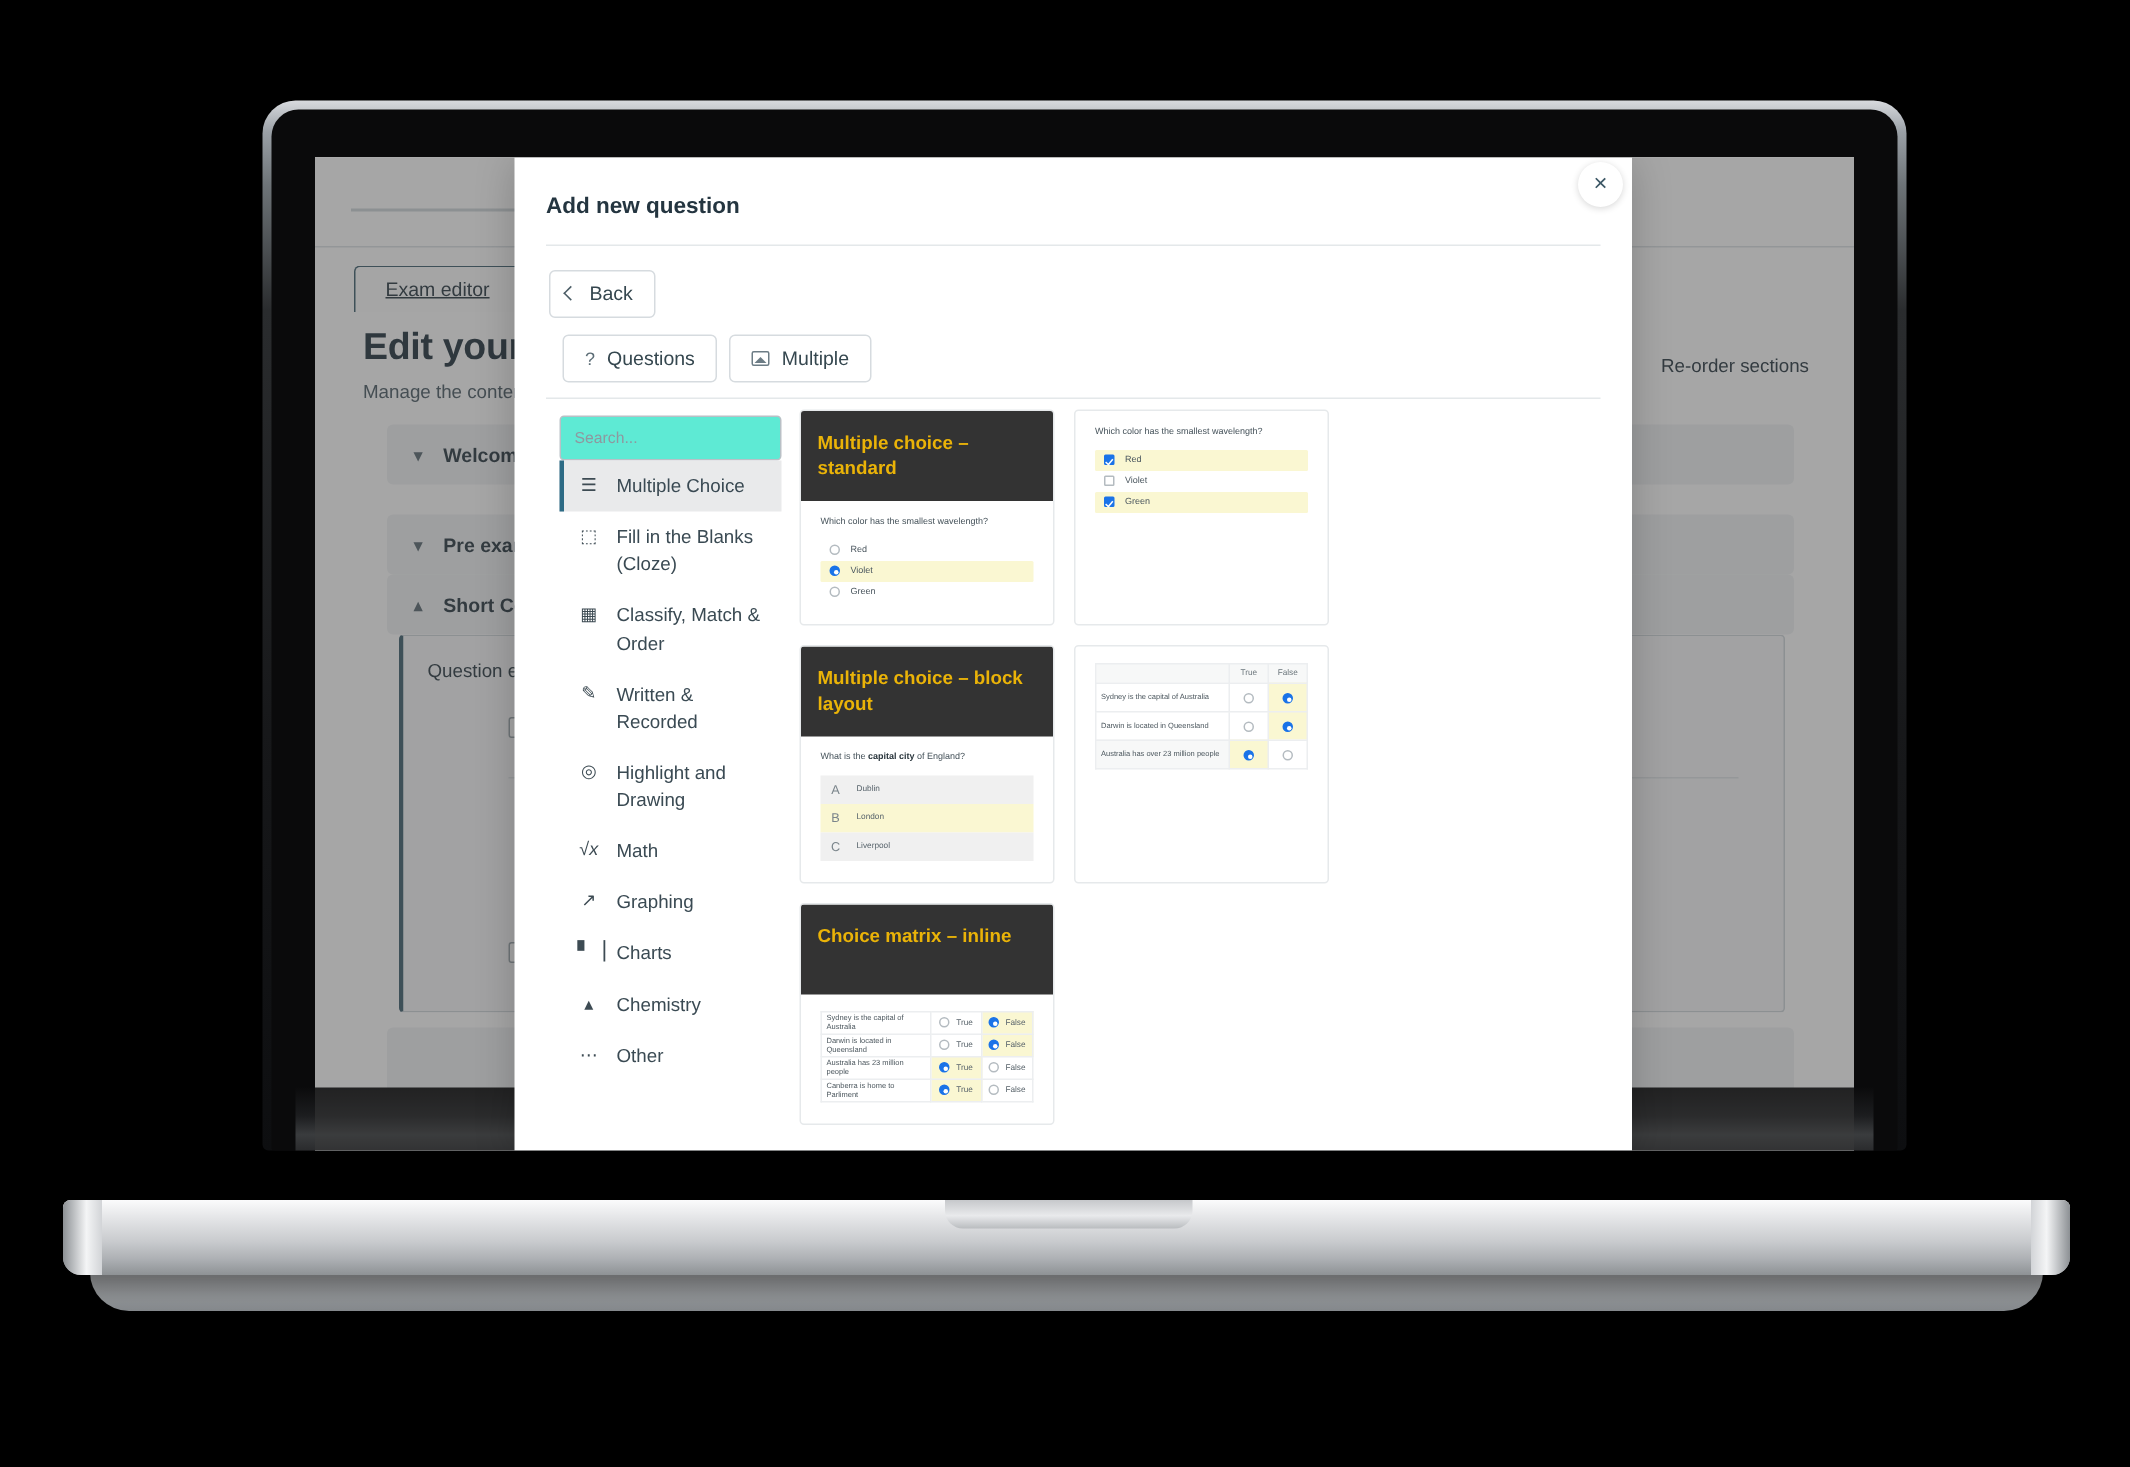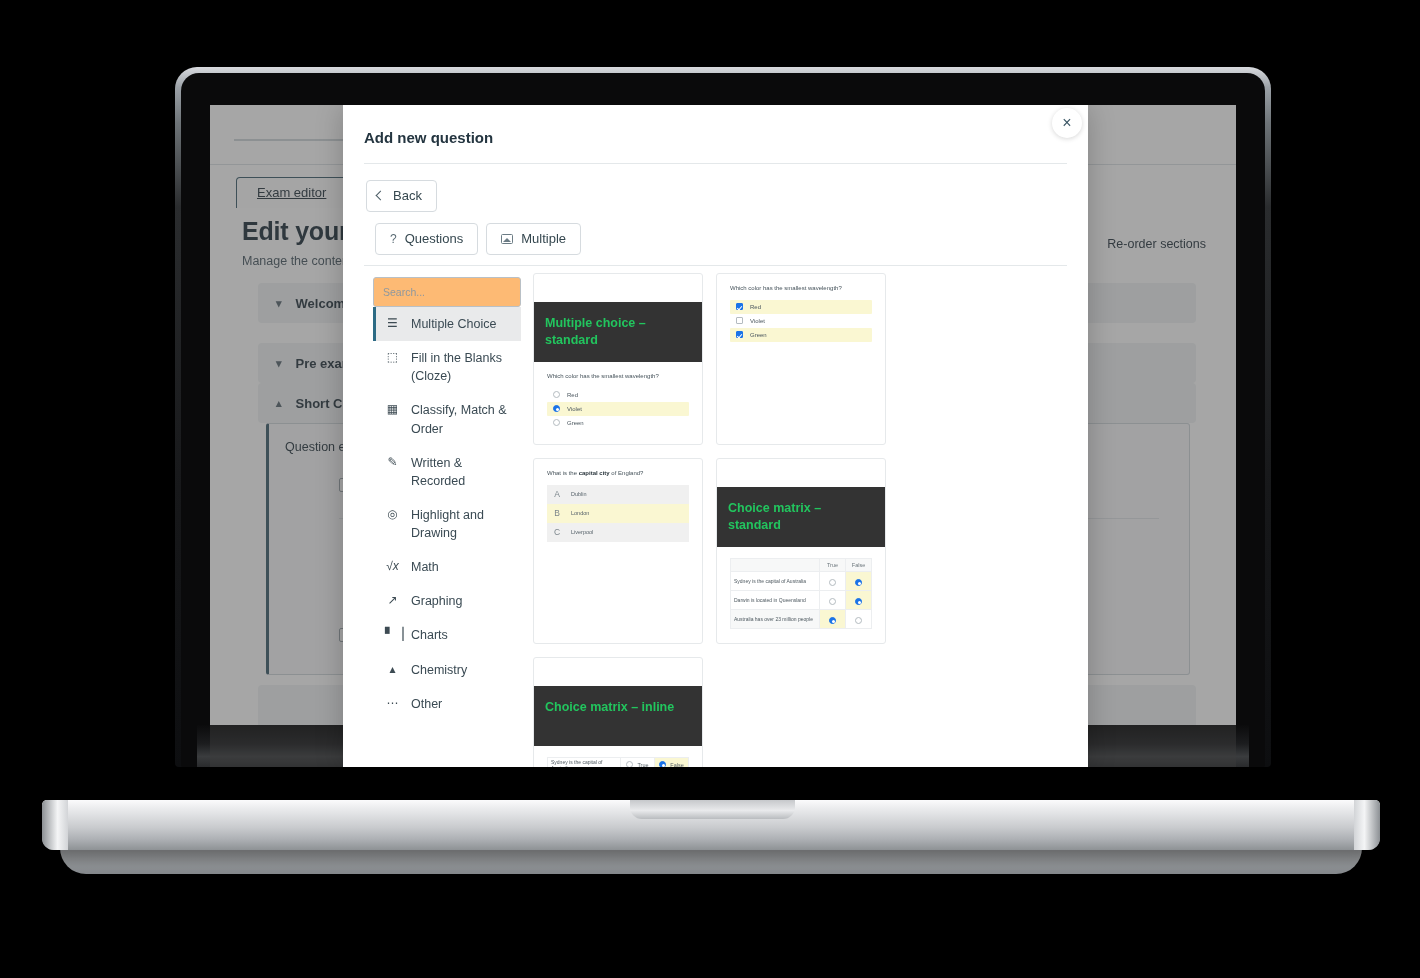--- a/index.html
+++ b/index.html
@@ -194,21 +194,21 @@
   .pic-icon::after{
     content:""; position:absolute; left:1px; bottom:1px; width:0;height:0;
     border-left:4px solid transparent;border-right:4px solid transparent;border-bottom:4px solid #6c7c85;
   }
   .modal-rule-2 { position: absolute; left: 21px; right: 21px; top: 160px; height: 1px; background: #e4e8ea;}
 
   
   .m-sidebar { position: absolute; left: 30px; top: 172px; width: 148px; }
   .search-input {
     width: 148px; height: 30px; border: 1px solid #b9c0c6; border-radius: 3px;
-    font-size: 10.5px; color: #3b4950; padding: 0 9px; outline: none; background: #fdba74;
+    font-size: 10.5px; color: #3b4950; padding: 0 9px; outline: none; background: #5eead4;
     font-family: "Liberation Sans", sans-serif;
   }
   .search-input::placeholder { color: #8e989f; }
   .side-item {
     position: relative;
     display: flex; align-items: flex-start; gap: 11px;
     padding: 8px 6px 8px 12px;
     font-size: 12.5px; color: #3a4a53; line-height: 1.45;
     cursor: pointer;
   }
@@ -222,25 +222,24 @@
   .cards {
     position: absolute; left: 190px; top: 168px; right: 20px;
     display: flex; flex-wrap: wrap; gap: 13px;
   }
   .card {
     width: 170px;
     border: 1px solid #e6e9eb; border-radius: 3px; background: #fff;
     overflow: hidden; cursor: pointer;
   }
   .card-head {
-    background: #333333; color: #22c55e;
+    background: #333333; color: #eab308;
     font-size: 12.5px; font-weight: bold; line-height: 1.35;
     padding: 13px 11px 12px;
     min-height: 60px;
-    margin-top: 28px;
   }
   .card-body { padding: 11px 13px 14px; }
   .q-text { font-size: 6px; color: #45525a; margin-bottom: 7px; line-height: 1.3; }
   .q-text b { font-weight: bold; color: #2a363d; }
 
   .opt { display: flex; align-items: center; gap: 7px; padding: 3.5px 6px; border-radius: 1px; }
   .opt.hl { background: #faf7d2; }
   .opt-label { font-size: 6px; color: #4a565e; }
   .radio { width: 7px; height: 7px; border-radius: 50%; border: 1px solid #b4bbc0; background:#fff; flex: 0 0 7px;}
   .radio.on { border: 1px solid #1a73e8; background: #1a73e8; position: relative; }
@@ -450,41 +449,41 @@
             </div>
             <div class="opt hl">
               <span class="cbox on"></span>
               <span class="opt-label">Green</span>
             </div>
           </div>
         </div>
 
 
         <div class="card">
+          <div class="card-head">Multiple choice – block layout</div>
           <div class="card-body">
             <div class="q-text">
               <span>What is the </span><b>capital city</b><span> of England?</span>
             </div>
             <div class="block-opt">
               <span class="block-letter">A</span>
               <span class="block-txt">Dublin</span>
             </div>
             <div class="block-opt hl">
               <span class="block-letter">B</span>
               <span class="block-txt">London</span>
             </div>
             <div class="block-opt">
               <span class="block-letter">C</span>
               <span class="block-txt">Liverpool</span>
             </div>
           </div>
         </div>
 
         <div class="card">
-          <div class="card-head">Choice matrix – standard</div>
           <div class="card-body">
             <table class="mx">
               <tbody>
                   <tr>
                 <th class="corner"></th>
                 <th>True</th>
                 <th>False</th>
               </tr>
               <tr>
                 <td class="q">Sydney is the capital of Australia</td>

